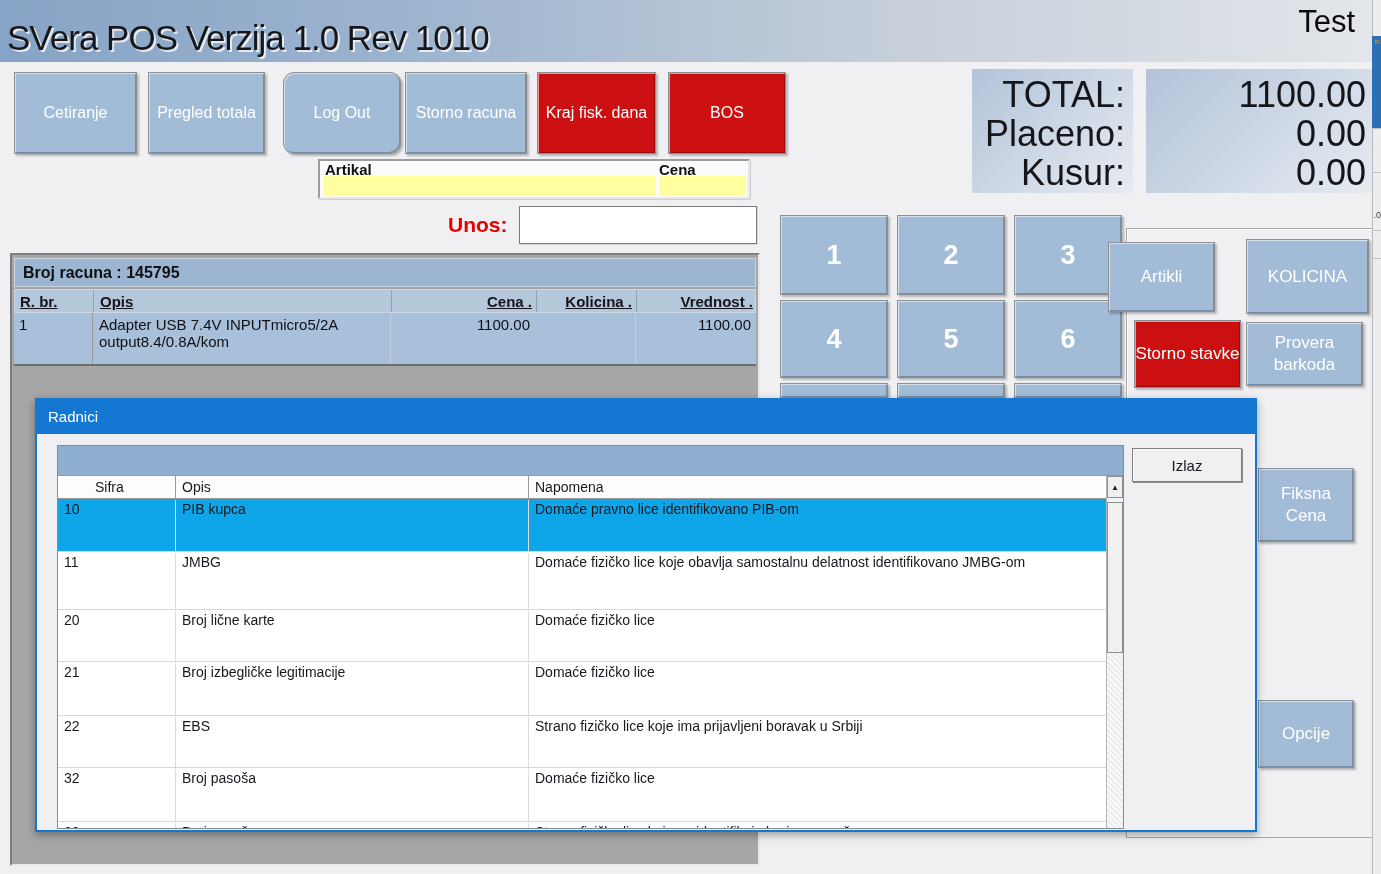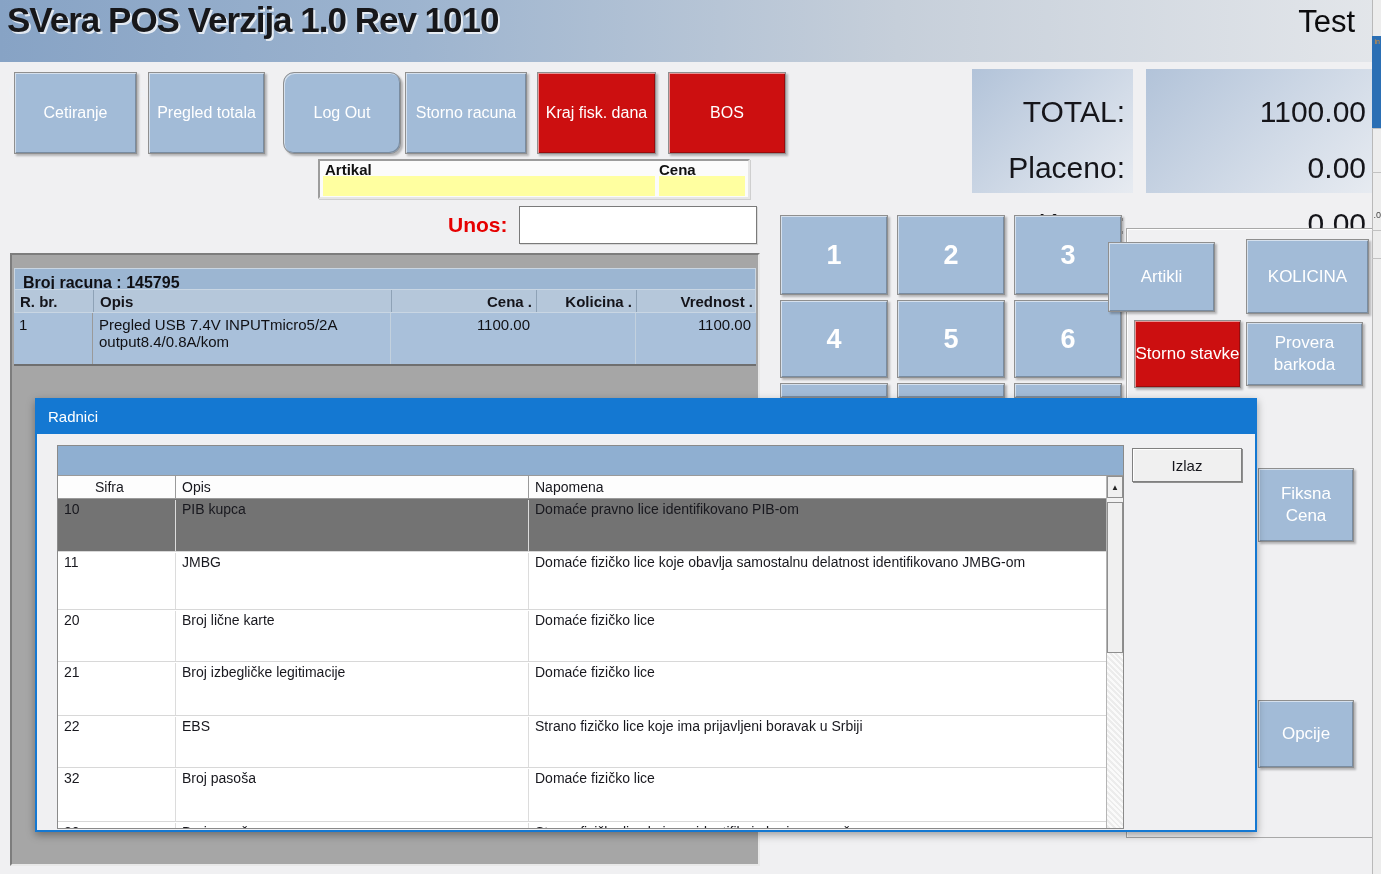--- a/index.html
+++ b/index.html
@@ -2,21 +2,21 @@
 <html><head>
 <meta charset="utf-8">
 <style>
   * { margin:0; padding:0; box-sizing:border-box; }
   html,body { width:1381px; height:874px; overflow:hidden; }
   body { font-family:"Liberation Sans", sans-serif; background:#f0f0f2; position:relative; }
 
   
   .app-header { position:absolute; left:0; top:0; width:1381px; height:62px;
     background:linear-gradient(90deg,#87a3c5 0%,#9db4cf 30%,#c6cfda 65%,#e3e6ea 100%); }
-  .app-title { position:absolute; left:7px; top:0; font-size:35px; font-weight:bold; color:#17171a;
+  .app-title { position:absolute; left:7px; top:18px; font-size:35px; font-weight:normal; color:#17171a;
     letter-spacing:-1px; text-shadow:2px 2px 0 rgba(255,255,255,.75); white-space:nowrap; }
   .app-copyright { position:absolute; left:8px; top:38px; font-size:16px; color:#eef1f5; white-space:nowrap;margin-top:45px; }
   .corner-label { position:absolute; right:26px; top:4px; font-size:31px; color:#0c0c0e; }
 
   
   .edge-strip { position:absolute; right:0; top:0; width:9px; height:874px; background:#ededed; border-left:1px solid #b9b9b9; }
   .edge-blue { position:absolute; right:0; top:36px; width:9px; height:92px; background:#2b6fb4; }
   .edge-top-text { position:absolute; right:1px; top:38px; font-size:7px; color:#e8922d; }
   .edge-mid-text { position:absolute; right:0px; top:210px; font-size:9px; color:#444; }
   .edge-line { position:absolute; right:0; width:9px; height:1px; background:#c2c2c2; }
@@ -33,45 +33,45 @@
   .tb3 { left:283px; top:72px; width:118px; height:82px;border-radius:11px; }
   .tb4 { left:405px; top:72px; width:122px; height:82px; }
   .tb5 { left:537px; top:72px; width:119px; height:82px; }
   .tb6 { left:668px; top:72px; width:118px; height:82px; }
 
   
   .totals-labels { position:absolute; left:972px; top:69px; width:161px; height:124px; padding:6px 8px 0 0;
     background:linear-gradient(135deg,#b2c3d9 0%,#e7ebf1 100%); text-align:right; }
   .totals-values { position:absolute; left:1146px; top:69px; width:228px; height:124px; padding:6px 8px 0 0;
     background:linear-gradient(135deg,#b2c3d9 0%,#e7ebf1 100%); text-align:right; }
-  .totals-line { font-size:30px; line-height:39px; color:#15151a;margin-top:17px; }
+  .totals-line { font-size:36px; line-height:39px; color:#15151a; }
 
   
   .scan-box { position:absolute; left:318px; top:159px; width:432px; height:40px; background:#fbfbfb;
     border:2px solid; border-color:#9c9c9c #e6e6e6 #e6e6e6 #9c9c9c; box-shadow:1px 1px 0 #cfcfcf; }
   .scan-label { position:absolute; top:0px; font-size:15px; font-weight:bold; color:#101010; }
   .scan-label-artikal { left:5px; }
   .scan-label-cena { left:339px; }
   .scan-input { position:absolute; top:15px; height:20px; background:#ffffa0; }
   .scan-input-artikal { left:3px; width:332px; }
   .scan-input-cena { left:339px; width:86px; }
 
   .unos-label { position:absolute; left:448px; top:213px; font-size:21px; font-weight:bold; color:#e60000; }
   .unos-input { position:absolute; left:519px; top:206px; width:238px; height:38px; background:#ffffff;
     border:1px solid #7a7a7a; box-shadow:1px 1px 0 #d8d8d8; }
 
   
   .receipt { position:absolute; left:10px; top:253px; width:750px; height:613px; background:#a6a6a6;
     border:2px solid; border-color:#7d7d7d #e8e8e8 #e8e8e8 #7d7d7d; }
-  .receipt-title { position:absolute; left:2px; top:13px; width:742px; height:29px; background:#9cb6d2;
+  .receipt-title { position:absolute; left:2px; top:3px; width:742px; height:29px; background:#9cb6d2;
     font-size:16px; font-weight:bold; color:#101014; display:flex; align-items:center; padding-left:8px;
     border:1px solid #c9d6e3; }
   .receipt-head { position:absolute; left:2px; top:34px; width:742px; height:24px; background:#b5c7da;
     border:1px solid #c9d6e3; font-size:15px; font-weight:bold; color:#14141a; }
-  .rc { position:absolute; top:0; height:100%; display:flex; align-items:center; }
+  .rc { position:absolute; top:0; height:100%; display:flex; align-items:center;text-decoration:underline; }
   .rc-sep { border-left:1px solid #8ea2b6; }
   .rc-rbr { left:0; width:78px; padding-left:5px; }
   .rc-opis { left:78px; width:298px; padding-left:6px; }
   .rc-cena { left:376px; width:145px; justify-content:flex-end; padding-right:4px; }
   .rc-kol { left:521px; width:100px; justify-content:flex-end; padding-right:4px; }
   .rc-vred { left:621px; width:121px; justify-content:flex-end; padding-right:4px; }
   .receipt-row { position:absolute; left:2px; top:58px; width:742px; height:53px; background:#a9c0da;
     font-size:15px; color:#101014; border-bottom:2px solid #6f6f6f; }
   .rr { position:absolute; top:0; height:100%; padding-top:3px; }
   .rr-num { text-align:right; }
@@ -115,21 +115,21 @@
   .grid-band { position:absolute; left:0; top:0; width:1065px; height:30px; background:#8fafd1; border-bottom:1px solid #9a9a9a; }
   .grid-head { position:absolute; left:0; top:30px; width:1048px; height:23px; background:#fdfdfd; border-bottom:1px solid #9a9a9a;
     font-size:14px; color:#18181e; }
   .gc { position:absolute; top:0; height:100%; display:flex; align-items:center; padding-left:6px; }
   .gc-sep { border-left:1px solid #9a9a9a; }
   .gc-sifra { left:0; width:117px;margin-left:31px; }
   .gc-opis  { left:117px; width:353px; }
   .gc-nap   { left:470px; width:578px; }
   .grid-body { position:absolute; left:0; top:53px; width:1048px; height:331px; background:#fff; }
   .grow { position:relative; width:100%; border-bottom:1px solid #d8d8d8; font-size:14px; color:#18181e; background:#fff; overflow:hidden; }
-  .grow.sel { background:#737373;padding-left:8px; }
+  .grow.sel { background:#0ea5e9;padding-left:8px; }
   .gcell { position:absolute; top:1px; bottom:0; padding:1px 4px 0 6px; line-height:17px; }
   .gcell-sep { border-left:1px solid #dcdcdc; }
   .g-sifra { left:0; width:117px; }
   .g-opis  { left:117px; width:353px; }
   .g-nap   { left:470px; width:578px; }
 
   .vscroll { position:absolute; right:0; top:30px; width:17px; height:354px; background:#f2f2f2; border-left:1px solid #b5b5b5; }
   .vs-up { position:absolute; left:0; top:0; width:16px; height:22px; background:#f0f0f0; border:1px solid #8f8f8f;
     display:flex; align-items:center; justify-content:center; font-size:8px; color:#222; }
   .vs-thumb { position:absolute; left:0; top:26px; width:16px; height:151px; background:#f0f0f0; border:1px solid #8f8f8f; }
@@ -188,21 +188,21 @@
   <div class="receipt-title">Broj racuna : 145795</div>
   <div class="receipt-head">
     <div class="rc rc-rbr">R. br.</div>
     <div class="rc rc-opis rc-sep">Opis</div>
     <div class="rc rc-cena rc-sep">Cena .</div>
     <div class="rc rc-kol rc-sep">Kolicina .</div>
     <div class="rc rc-vred rc-sep">Vrednost .</div>
   </div>
   <div class="receipt-row">
     <div class="rr rc-rbr">1</div>
-    <div class="rr rc-opis gc-sep" style="left:78px;width:298px;padding-left:6px;">Pregled USB 7.4V  INPUTmicro5/2A output8.4/0.8A/kom</div>
+    <div class="rr rc-opis gc-sep" style="left:78px;width:298px;padding-left:6px;">Adapter USB 7.4V  INPUTmicro5/2A output8.4/0.8A/kom</div>
     <div class="rr rr-num" style="left:376px;width:145px;padding-right:5px;border-left:1px solid #c3d1de;">1100.00</div>
     <div class="rr rr-num" style="left:621px;width:121px;padding-right:5px;border-left:1px solid #c3d1de;">1100.00</div>
   </div>
 </div>
 
 <div class="btn3d btn-blue numkey nk1">
     <span>1</span>
   </div>
 <div class="btn3d btn-blue numkey nk2">
     <span>2</span>

